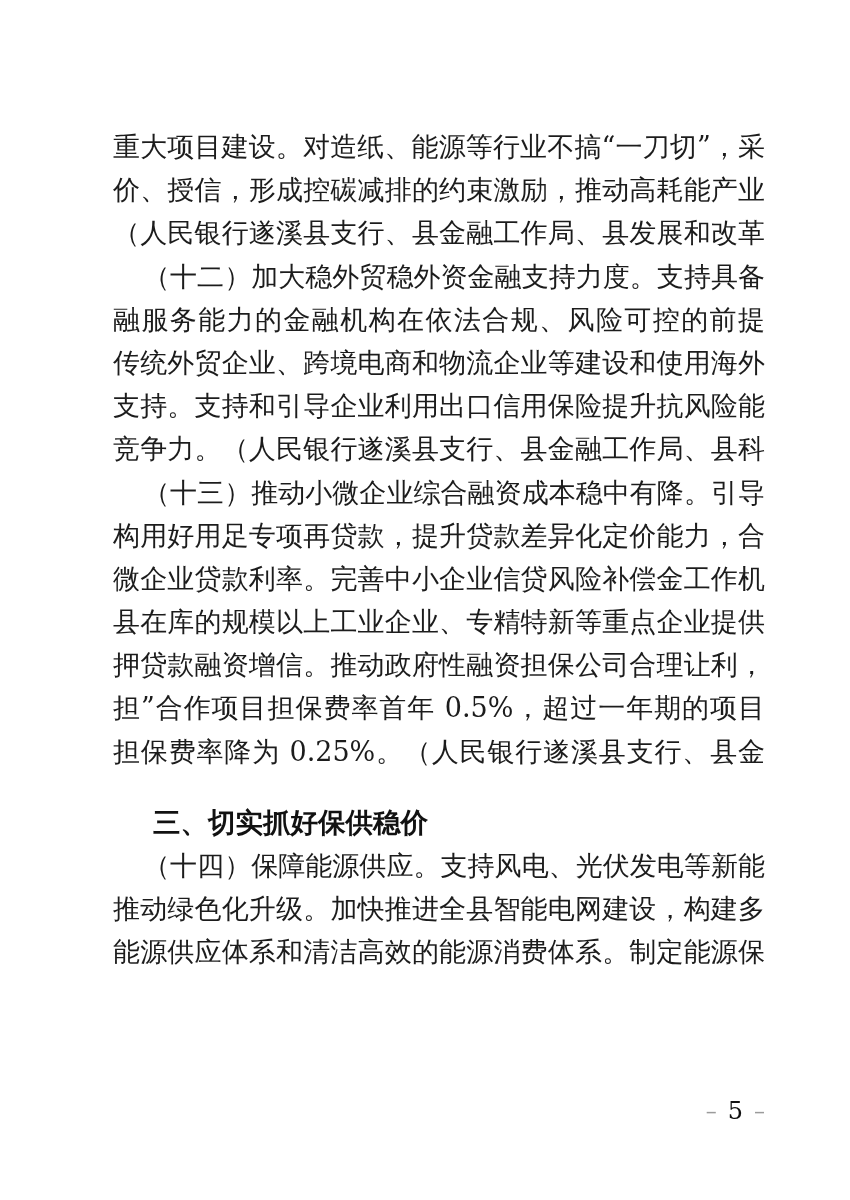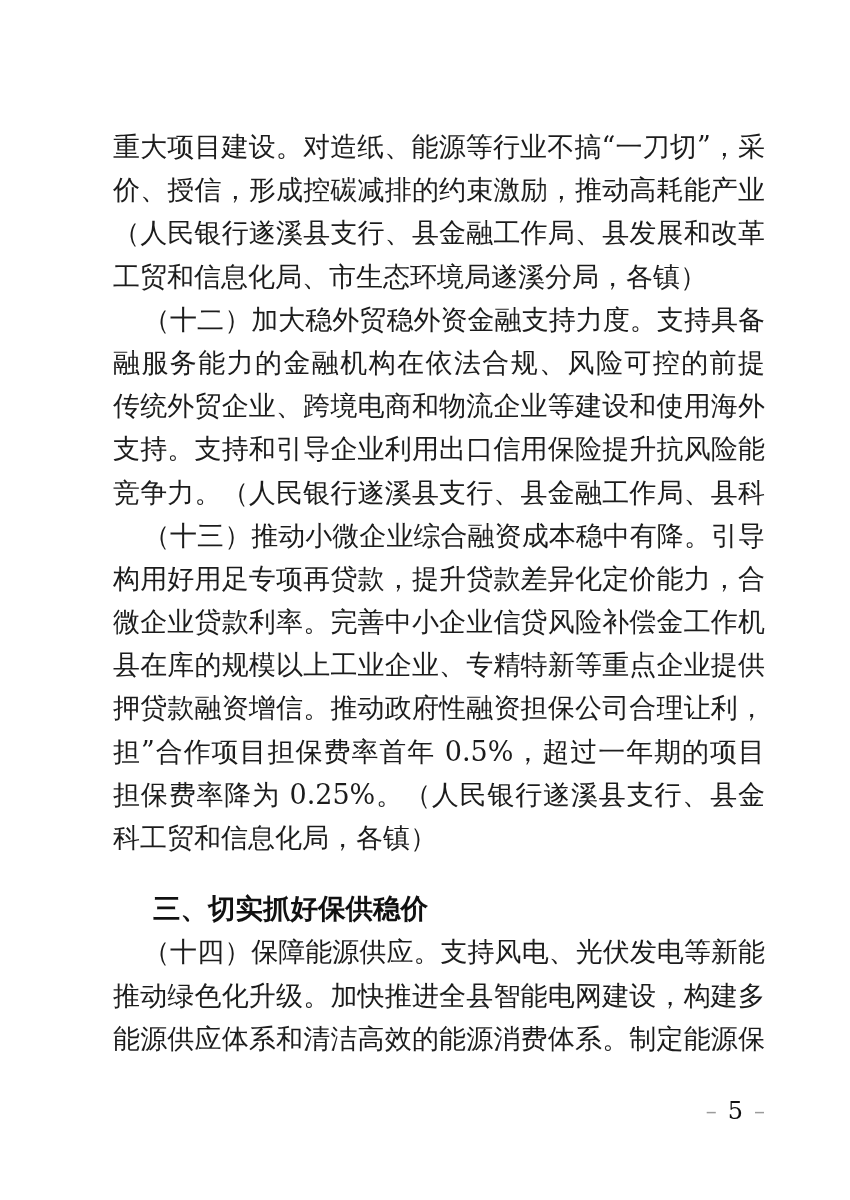--- a/index.html
+++ b/index.html
@@ -70,38 +70,36 @@
 </head>
 <body>
 
 <div class="page">
 
   <main class="text-block">
       <div class="block paragraph">
         <div class="line fill">重大项目建设。对造纸、能源等行业不搞“一刀切”，采取差别定</div>
         <div class="line fill">价、授信，形成控碳减排的约束激励，推动高耗能产业低碳转型。</div>
         <div class="line fill">（人民银行遂溪县支行、县金融工作局、县发展和改革局、县科</div>
-        <div class="line">工贸和信息化局、市生态环境局遂溪分局，各镇）</div>
       </div>
       <div class="block paragraph">
         <div class="line fill indent">（十二）加大稳外贸稳外资金融支持力度。支持具备跨境金</div>
         <div class="line fill">融服务能力的金融机构在依法合规、风险可控的前提下，加大对</div>
         <div class="line fill">传统外贸企业、跨境电商和物流企业等建设和使用海外仓的金融</div>
         <div class="line fill">支持。支持和引导企业利用出口信用保险提升抗风险能力和出口</div>
         <div class="line fill">竞争力。（人民银行遂溪县支行、县金融工作局、县科工贸和信息</div>
       </div>
       <div class="block paragraph">
         <div class="line fill indent">（十三）推动小微企业综合融资成本稳中有降。引导金融机</div>
         <div class="line fill">构用好用足专项再贷款，提升贷款差异化定价能力，合理确定小</div>
         <div class="line fill">微企业贷款利率。完善中小企业信贷风险补偿金工作机制，为我</div>
         <div class="line fill">县在库的规模以上工业企业、专精特新等重点企业提供信用及抵</div>
         <div class="line fill">押贷款融资增信。推动政府性融资担保公司合理让利，市“政银</div>
         <div class="line fill">担”合作项目担保费率首年 0.5%，超过一年期的项目第二年开始</div>
         <div class="line fill">担保费率降为 0.25%。（人民银行遂溪县支行、县金融工作局、县</div>
-        <div class="line">科工贸和信息化局，各镇）</div>
       </div>
       <div class="block heading">
         <div class="line indent">三、切实抓好保供稳价</div>
       </div>
       <div class="block paragraph">
         <div class="line fill indent">（十四）保障能源供应。支持风电、光伏发电等新能源发展，</div>
         <div class="line fill">推动绿色化升级。加快推进全县智能电网建设，构建多元灵活的</div>
         <div class="line fill">能源供应体系和清洁高效的能源消费体系。制定能源保供应急预</div>
       </div>
     </main>

